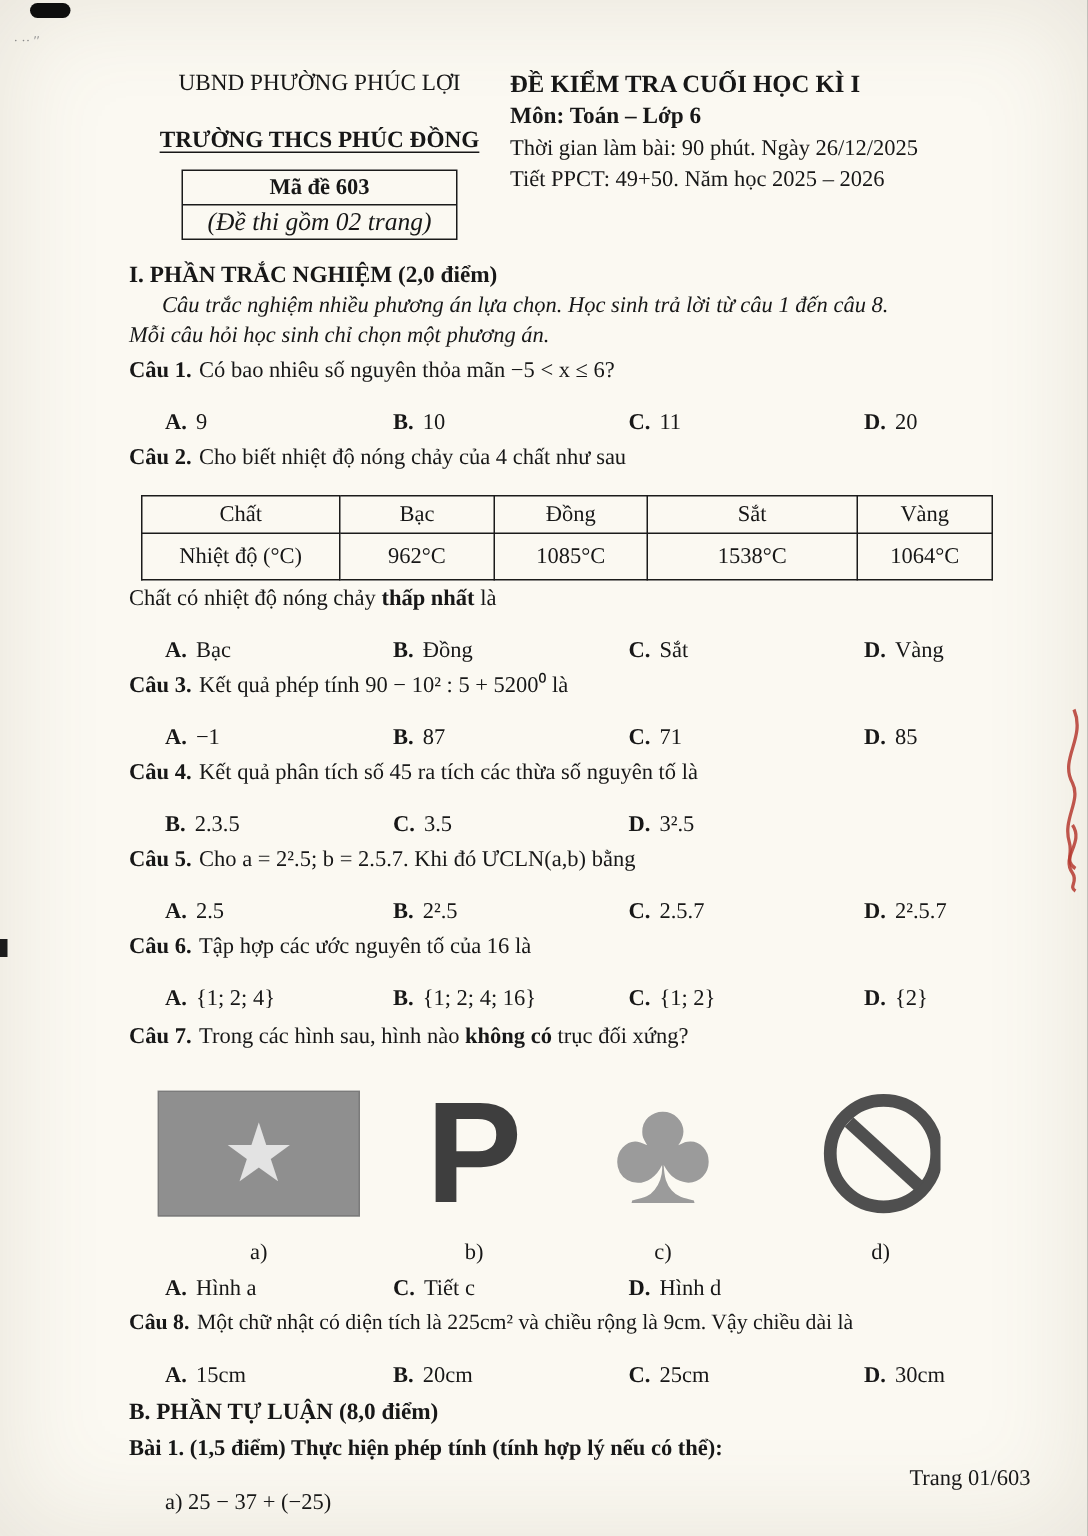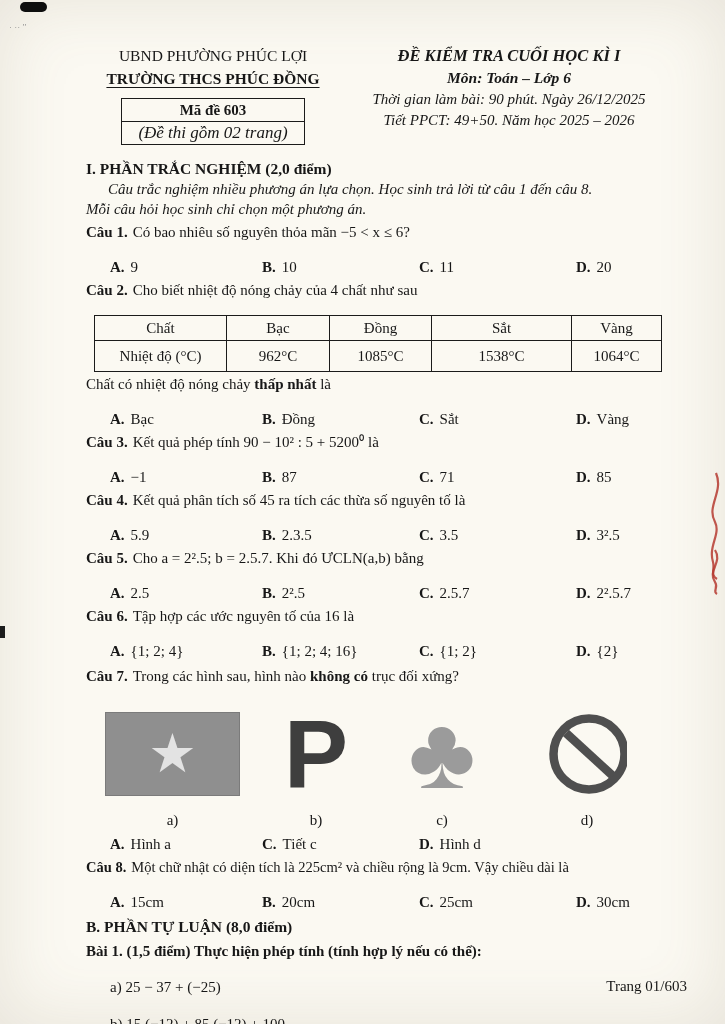--- a/index.html
+++ b/index.html
@@ -5,25 +5,25 @@
   *{box-sizing:border-box;}
   body{margin:0;background:#6e6e6e;font-family:"Liberation Serif",serif;}
   .page{position:relative;width:725px;height:1024px;margin:0 auto;background:#fbf9f2;color:#171717;
         overflow:hidden;box-shadow:inset 0 0 70px rgba(112,98,70,.14);}
   .content{position:absolute;left:86px;top:46px;width:592px;font-size:15px;line-height:20px;}
 
   
   .header{display:flex;}
   .h-left{width:254px;text-align:center;}
   .org{font-size:15.5px;}
-  .school{font-weight:bold;text-decoration:underline;text-underline-offset:3px;font-size:15.5px;margin-top:3px;}
+  .school{font-weight:bold;text-decoration:underline;text-underline-offset:3px;font-size:15.5px;margin-top:18px;}
   .code-box{width:184px;margin:9px auto 0;border:1.5px solid #1b1b1b;text-align:center;}
   .code{font-weight:bold;padding:1px 0;border-bottom:1.5px solid #1b1b1b;}
   .note{font-style:italic;padding:1px 0;font-size:17px;}
-  .h-right{flex:1;text-align:center;font-style:italic;}
+  .h-right{flex:1;}
   .exam-title{font-weight:bold;font-size:16.5px;}
   .subject{font-weight:bold;font-size:15.5px;margin-top:2px;}
   .h-line{font-size:15px;margin-top:1px;}
 
   
   .sec-title{font-weight:bold;margin-top:14px;font-size:15.5px;}
   .intro{font-style:italic;}
   .i1{text-indent:22px;}
   .q{margin-top:3px;}
   .qlabel{font-weight:bold;margin-right:5px;}
@@ -157,21 +157,20 @@
         <span class="opt"><b>A.</b><span>−1</span></span>
         <span class="opt"><b>B.</b><span>87</span></span>
         <span class="opt"><b>C.</b><span>71</span></span>
         <span class="opt"><b>D.</b><span>85</span></span>
       </div>
 
     <p class="q">
       <b class="qlabel">Câu 4.</b><span>Kết quả phân tích số 45 ra tích các thừa số nguyên tố là</span>
     </p>
     <div class="opts">
-        <span class="opt"><b>A.</b><span>5.9</span></span>
         <span class="opt"><b>B.</b><span>2.3.5</span></span>
         <span class="opt"><b>C.</b><span>3.5</span></span>
         <span class="opt"><b>D.</b><span>3².5</span></span>
       </div>
 
     <p class="q">
       <b class="qlabel">Câu 5.</b><span>Cho a = 2².5; b = 2.5.7. Khi đó ƯCLN(a,b) bằng</span>
     </p>
     <div class="opts">
         <span class="opt"><b>A.</b><span>2.5</span></span>

